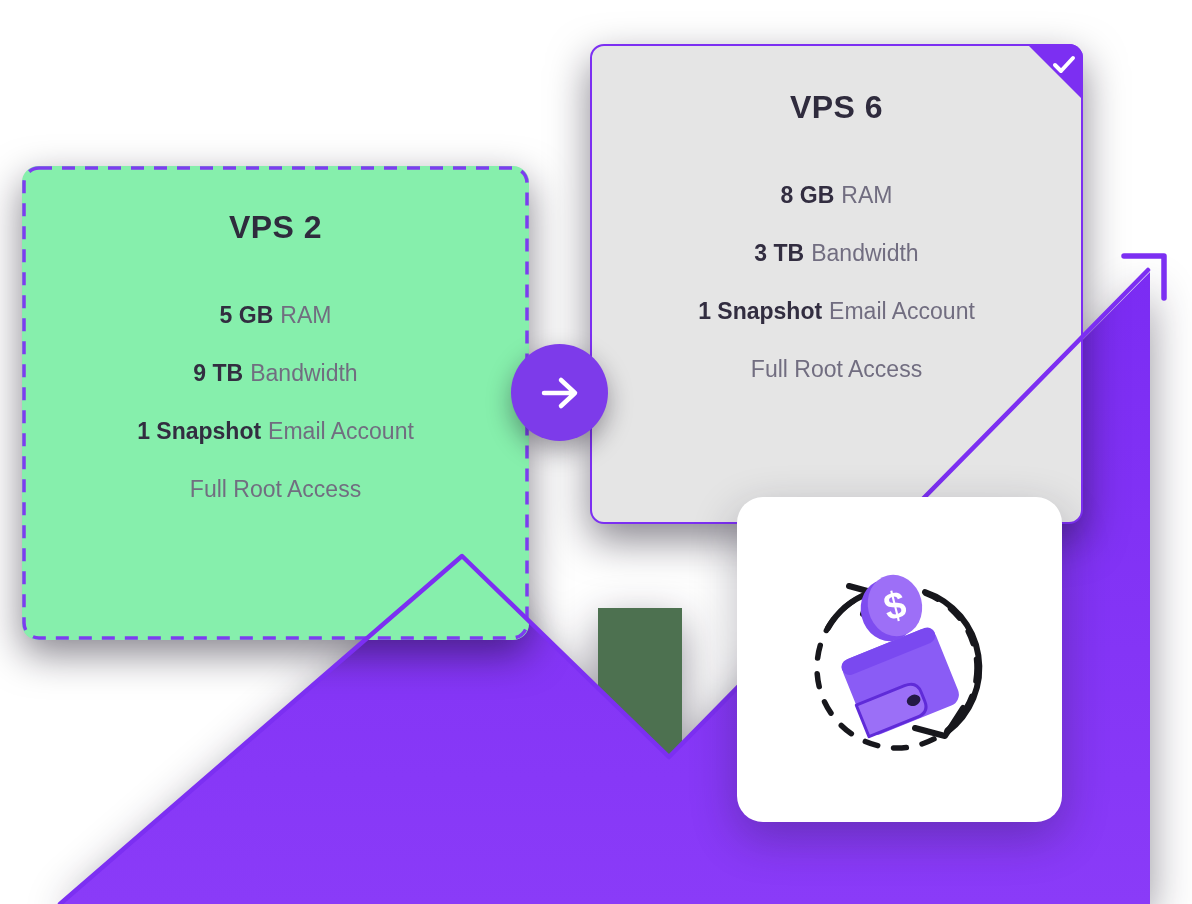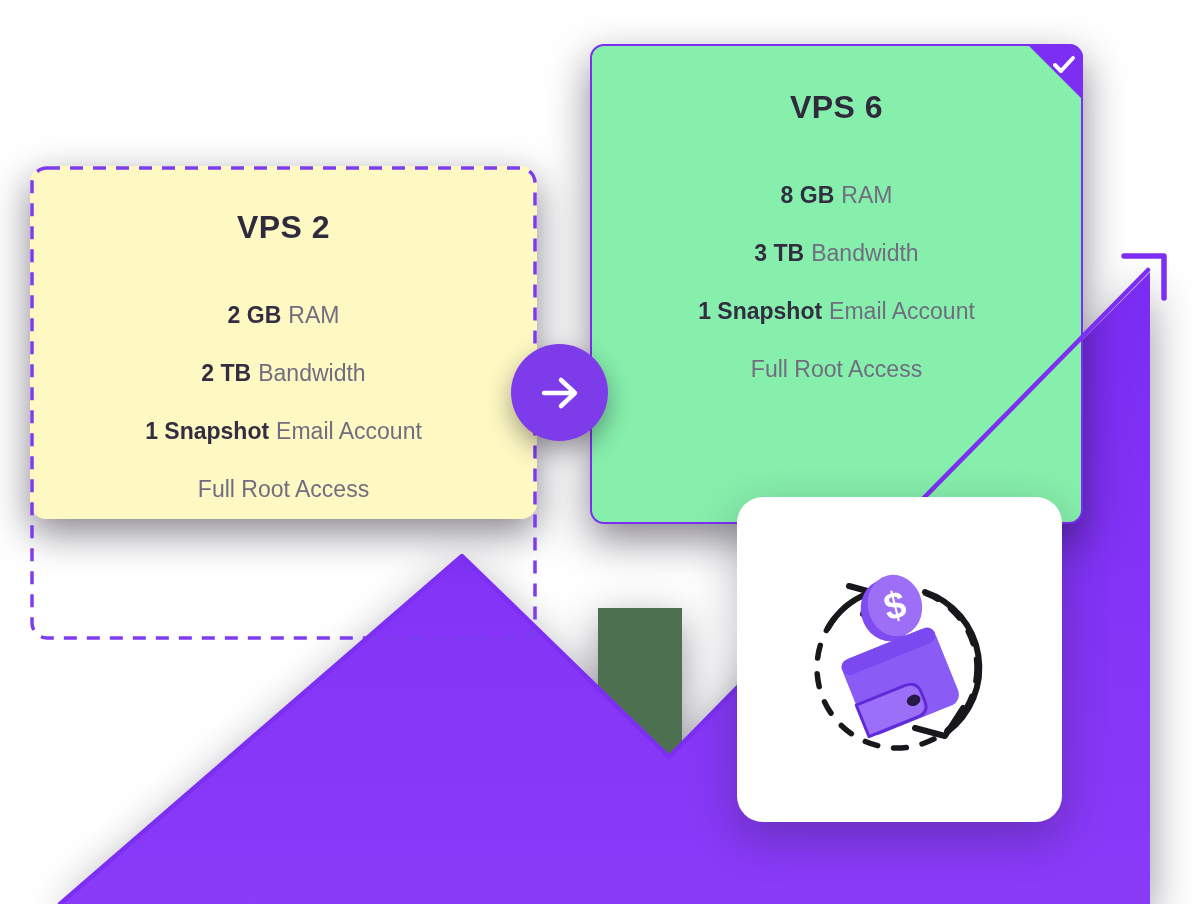--- a/index.html
+++ b/index.html
@@ -10,28 +10,28 @@
   }
   .deco-back, .deco-front {
     position:absolute; left:0; top:0; width:1192px; height:904px;
   }
   .deco-back  { filter: drop-shadow(0 14px 22px rgba(15,8,30,.45)); }
   .deco-front { pointer-events:none; }
 
   
   .card { position:absolute; text-align:center; box-sizing:border-box; }
   .card-from {
-    left:30px; top:166px; width:507px; height:353px;
-    background:#fef9c3; border-radius:16px;
+    left:22px; top:166px; width:507px; height:474px;
+    background:#86efac; border-radius:16px;
     box-shadow:0 14px 38px rgba(18,12,30,.50);
   }
   .card-from .dash-svg { position:absolute; left:0; top:0; }
   .card-to {
     left:590px; top:44px; width:493px; height:480px;
-    background:#86efac; border:2px solid #7c2ff2; border-radius:14px;
+    background:#e5e5e5; border:2px solid #7c2ff2; border-radius:14px;
     box-shadow:0 16px 40px rgba(18,12,30,.50);
   }
   .card h2 {
     position:absolute; top:40px; left:0; width:100%; margin:0;
     font-size:32px; line-height:42px; font-weight:700; color:#2f2b3d;
     letter-spacing:.5px;
   }
   .features {
     position:absolute; top:120px; left:0; right:0;
     margin:0; padding:0; list-style:none;
@@ -87,24 +87,24 @@
     <polygon points="60,904 462,556 669,757 1150,272 1150,904" fill="url(#mg)"></polygon>
   </svg>
 
   <section class="card card-from">
     <svg class="dash-svg" width="507" height="474" viewBox="0 0 507 474" aria-hidden="true">
       <rect x="2" y="2" width="503" height="470" rx="15" fill="none" stroke="#7d3cf0" stroke-width="3.5" stroke-dasharray="13 10"></rect>
     </svg>
     <h2>VPS 2</h2>
     <ul class="features">
       <li class="feature">
-        <b>2 GB</b><span>RAM</span>
+        <b>5 GB</b><span>RAM</span>
       </li>
       <li class="feature">
-        <b>2 TB</b><span>Bandwidth</span>
+        <b>9 TB</b><span>Bandwidth</span>
       </li>
       <li class="feature">
         <b>1 Snapshot</b><span>Email Account</span>
       </li>
       <li class="feature">
         <span>Full Root Access</span>
       </li>
     </ul>
   </section>
 

